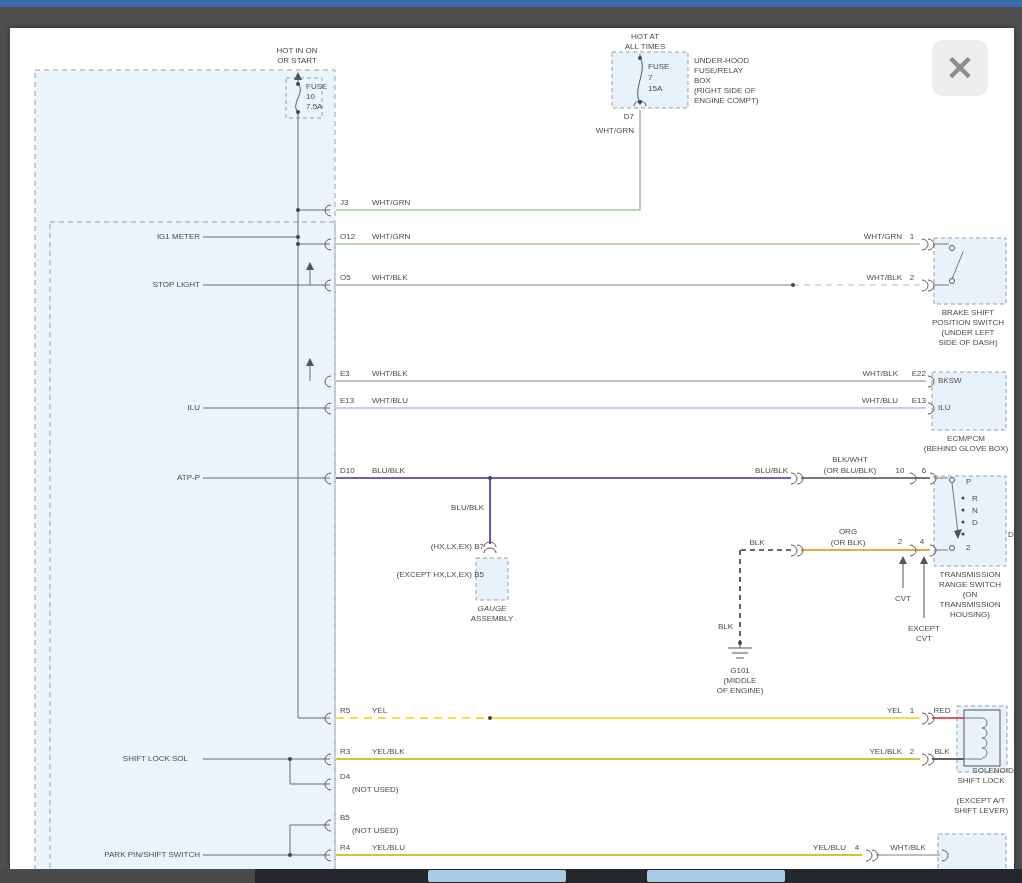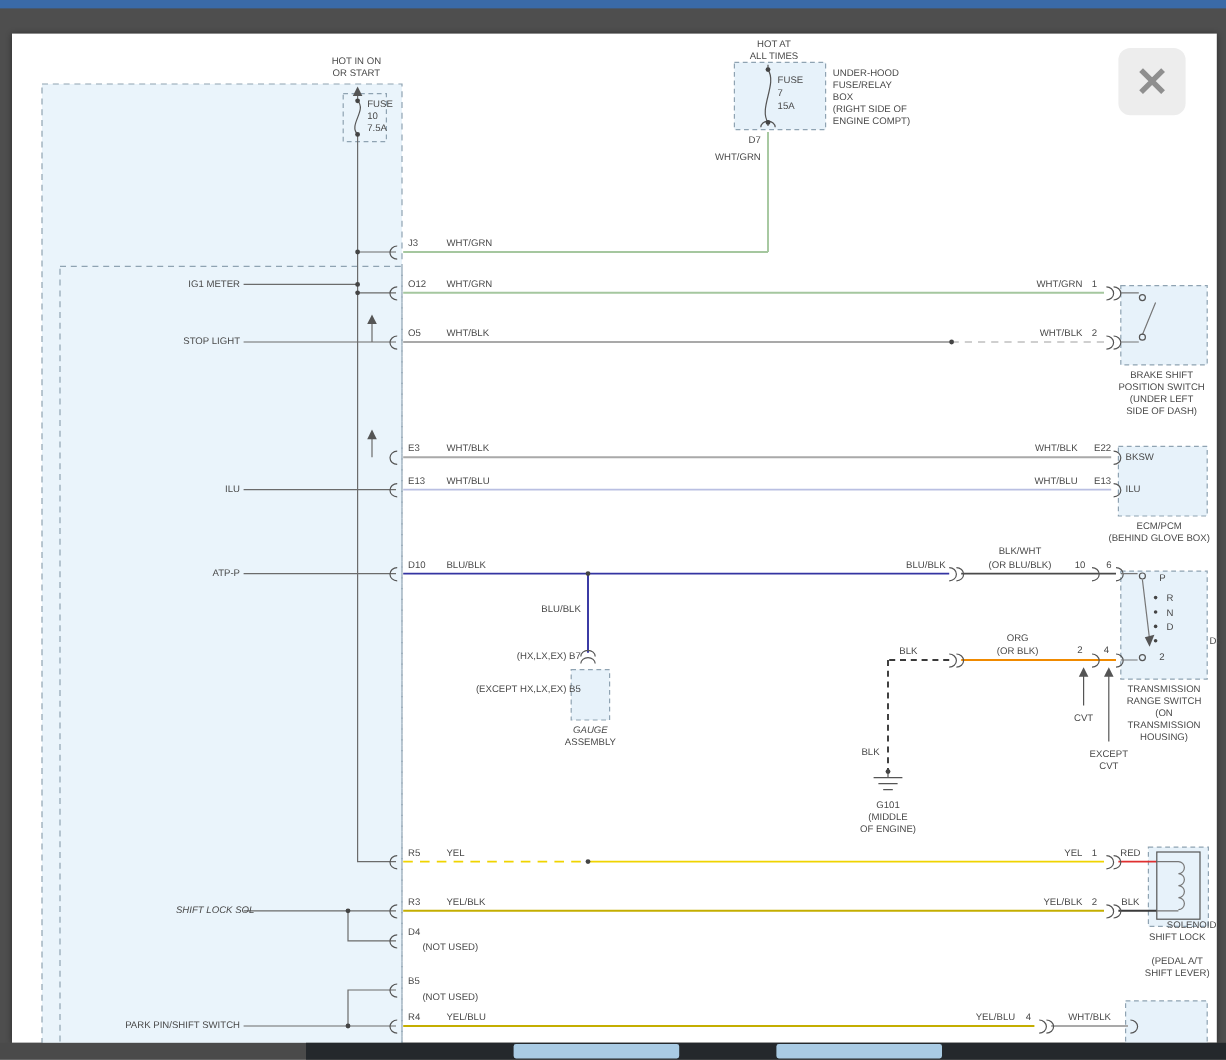--- a/index.html
+++ b/index.html
@@ -131,21 +131,21 @@
     <span class="lbl l" style="left: 694px; top: 66px;">FUSE/RELAY</span>
     <span class="lbl l" style="left: 694px; top: 76px;">BOX</span>
     <span class="lbl l" style="left: 694px; top: 86px;">(RIGHT SIDE OF</span>
     <span class="lbl l" style="left: 694px; top: 96px;">ENGINE COMPT)</span>
     <span class="lbl r" style="left: 634px; top: 112px;">D7</span>
     <span class="lbl r" style="left: 634px; top: 126px;">WHT/GRN</span>
     <span class="lbl r" style="left: 200px; top: 232px;">IG1 METER</span>
     <span class="lbl r" style="left: 200px; top: 280px;">STOP LIGHT</span>
     <span class="lbl r" style="left: 200px; top: 403px;">ILU</span>
     <span class="lbl r" style="left: 200px; top: 473px;">ATP-P</span>
-    <span class="lbl r" style="left: 212px; top: 754px; font-style: italic;">SHIFT LOCK SOL</span>
+    <span class="lbl r" style="left: 188px; top: 754px;">SHIFT LOCK SOL</span>
     <span class="lbl r" style="left: 200px; top: 850px;">PARK PIN/SHIFT SWITCH</span>
     <span class="lbl l" style="left: 340px; top: 198px;">J3</span>
     <span class="lbl l" style="left: 372px; top: 198px;">WHT/GRN</span>
     <span class="lbl l" style="left: 340px; top: 232px;">O12</span>
     <span class="lbl l" style="left: 372px; top: 232px;">WHT/GRN</span>
     <span class="lbl l" style="left: 340px; top: 273px;">O5</span>
     <span class="lbl l" style="left: 372px; top: 273px;">WHT/BLK</span>
     <span class="lbl l" style="left: 340px; top: 369px;">E3</span>
     <span class="lbl l" style="left: 372px; top: 369px;">WHT/BLK</span>
     <span class="lbl l" style="left: 340px; top: 396px;">E13</span>
@@ -212,21 +212,21 @@
     <span class="lbl c" style="left: 924px; top: 624px;">EXCEPT</span>
     <span class="lbl c" style="left: 924px; top: 634px;">CVT</span>
     <span class="lbl r" style="left: 902px; top: 706px;">YEL</span>
     <span class="lbl c" style="left: 912px; top: 706px;">1</span>
     <span class="lbl c" style="left: 942px; top: 706px;">RED</span>
     <span class="lbl r" style="left: 902px; top: 747px;">YEL/BLK</span>
     <span class="lbl c" style="left: 912px; top: 747px;">2</span>
     <span class="lbl c" style="left: 942px; top: 747px;">BLK</span>
     <span class="lbl c" style="left: 981px; top: 776px;">SHIFT LOCK</span>
     <span class="lbl c" style="left: 981px; top: 766px; margin-left: 12px;">SOLENOID</span>
-    <span class="lbl c" style="left: 981px; top: 796px;">(PEDAL A/T</span>
+    <span class="lbl c" style="left: 981px; top: 796px;">(EXCEPT A/T</span>
     <span class="lbl c" style="left: 981px; top: 806px;">SHIFT LEVER)</span>
     <span class="lbl r" style="left: 846px; top: 843px;">YEL/BLU</span>
     <span class="lbl c" style="left: 857px; top: 843px;">4</span>
     <span class="lbl c" style="left: 908px; top: 843px;">WHT/BLK</span>
   </div>
 
 <div class="close-btn">
   <span>✕</span>
 </div>
 

